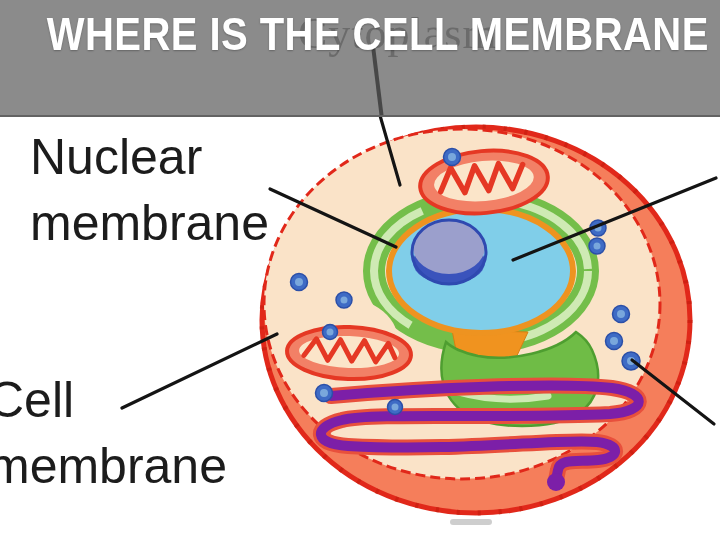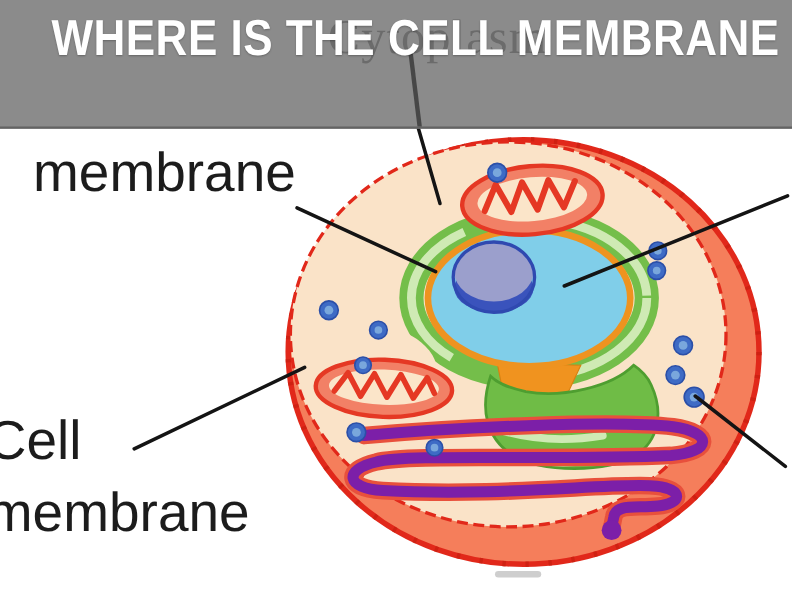--- a/index.html
+++ b/index.html
@@ -154,20 +154,21 @@
       <line x1="379" y1="112" x2="400" y2="185"></line>
       <line x1="716" y1="178" x2="513" y2="260"></line>
       <line x1="632" y1="360" x2="714" y2="424"></line>
       <line x1="122" y1="408" x2="277" y2="334"></line>
     </g>
 
     <rect x="450" y="519" width="42" height="6" rx="3" fill="#BDBDBD" opacity="0.75"></rect>
   </svg>
 
   <div class="diagram-label label-nuclear">
+    <div>Nuclear</div>
     <div>membrane</div>
   </div>
   <div class="diagram-label label-cell">
     <div>Cell</div>
     <div>membrane</div>
   </div>
 
   <div class="banner">
     <div class="ghost-label">Cytoplasm</div>
     <div class="ghost-line"></div>

